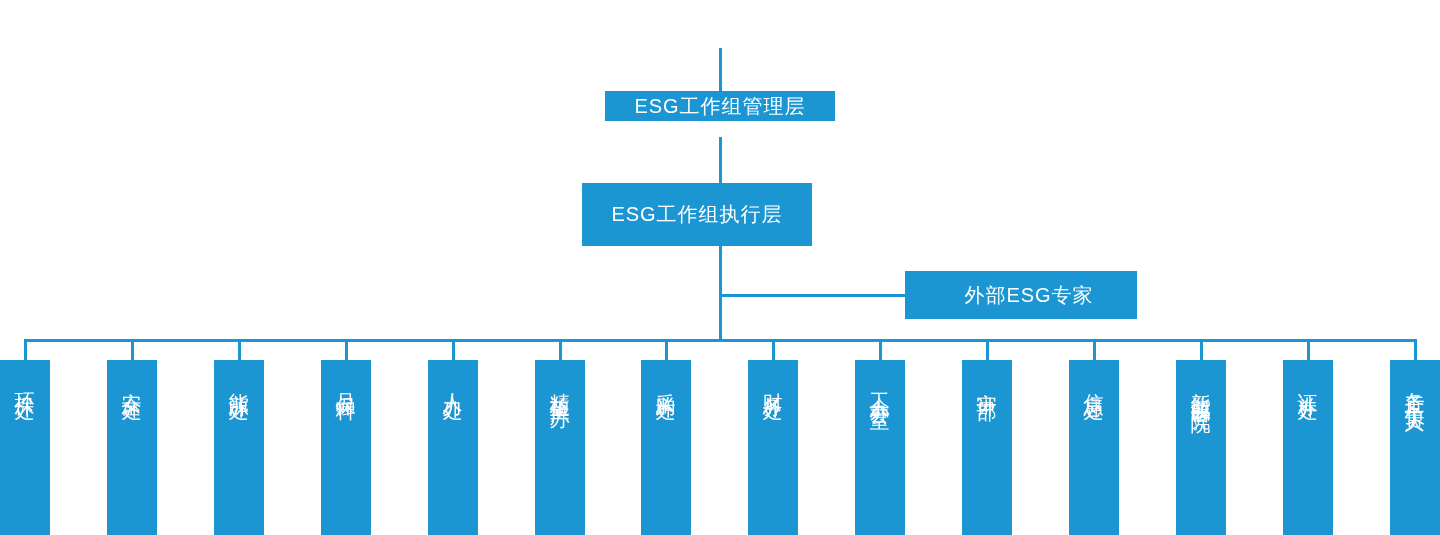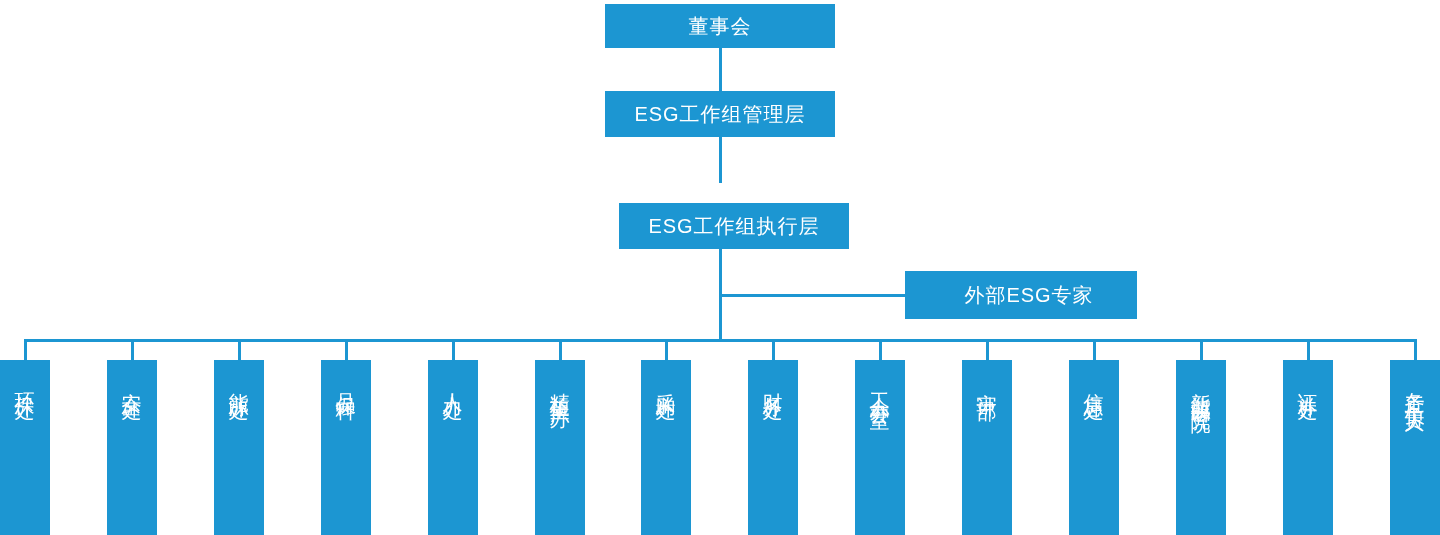--- a/index.html
+++ b/index.html
@@ -18,22 +18,22 @@
     background: var(--primary);
     color: var(--text-on-primary);
     display: flex;
     align-items: center;
     justify-content: center;
     font-size: 20px;
     letter-spacing: 1px;
     white-space: nowrap;
   }
   .node-board      { left: 605px; top: 4px;   width: 230px; height: 44px; }
-  .node-management { left: 605px; top: 91px;  width: 230px; height: 46px; }
-  .node-execution  { left: 619px; top: 183px; width: 230px; height: 46px; margin-top: 20px; }
+  .node-management { left: 605px; top: 91px;  width: 230px; height: 30px; }
+  .node-execution  { left: 582px; top: 183px; width: 230px; height: 63px; }
   .node-expert     { left: 905px; top: 271px; width: 232px; height: 48px; padding-left: 16px; }
 
   .conn { position: absolute; background: var(--primary); }
   .conn-board-management      { left: 719px; top: 48px;  width: 3px;    height: 43px;  }
   .conn-management-execution  { left: 719px; top: 137px; width: 3px;    height: 46px;  }
   .conn-trunk                 { left: 719px; top: 229px; width: 3px;    height: 113px; }
   .conn-expert-branch         { left: 722px; top: 294px; width: 183px;  height: 3px;   }
   .conn-rail                  { left: 24px;  top: 339px; width: 1393px; height: 3px;   }
 
   .dept-row { position: absolute; left: 0; top: 0; width: 100%; height: 100%; }
@@ -70,23 +70,20 @@
 <body>
 
 <div class="stage">
 
   <div class="conn conn-board-management"></div>
   <div class="conn conn-management-execution"></div>
   <div class="conn conn-trunk"></div>
   <div class="conn conn-expert-branch"></div>
   <div class="conn conn-rail"></div>
 
-  <div class="node node-board">
-    <span>董事会</span>
-  </div>
   <div class="node node-management">
     <span>ESG工作组管理层</span>
   </div>
   <div class="node node-execution">
     <span>ESG工作组执行层</span>
   </div>
   <div class="node node-expert">
     <span>外部ESG专家</span>
   </div>
 

